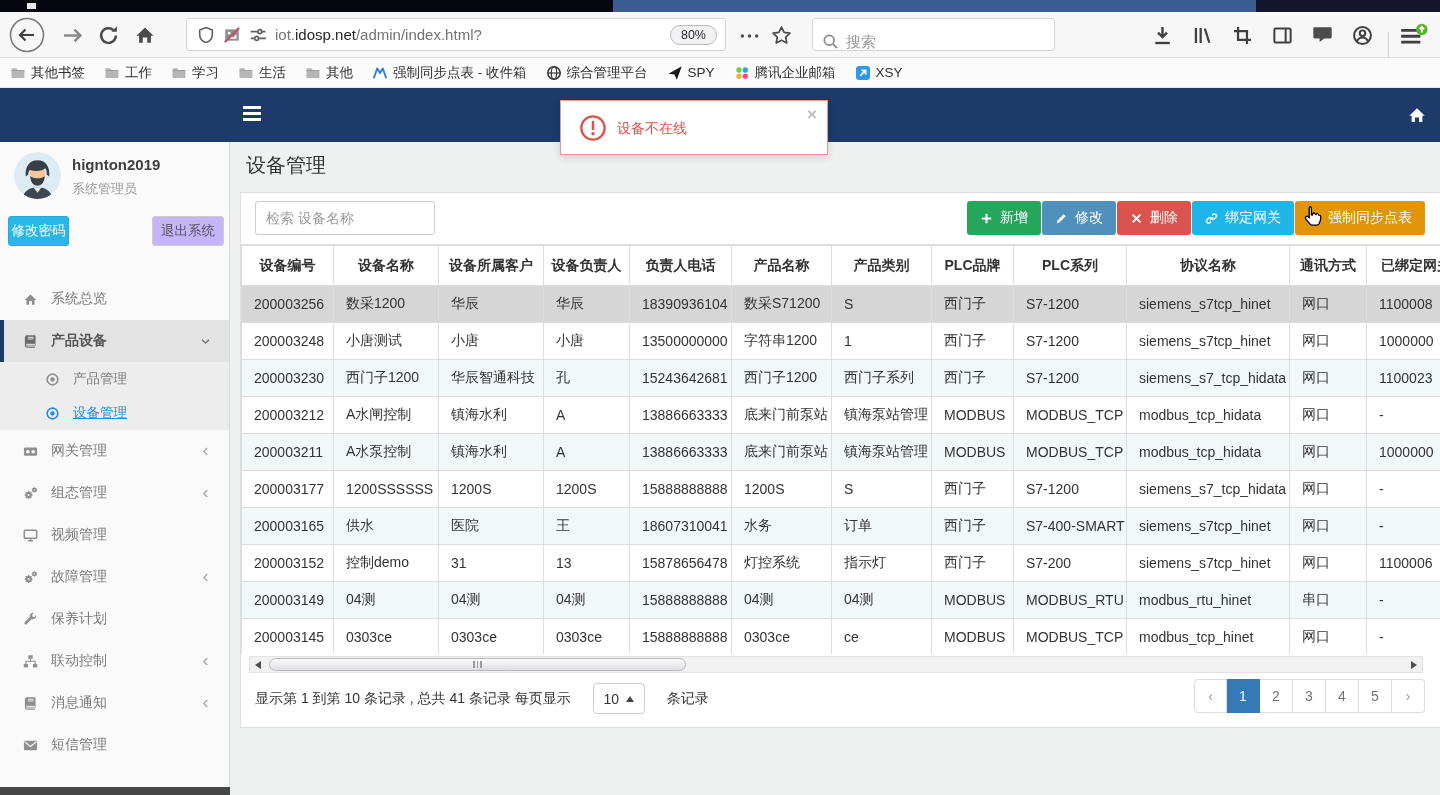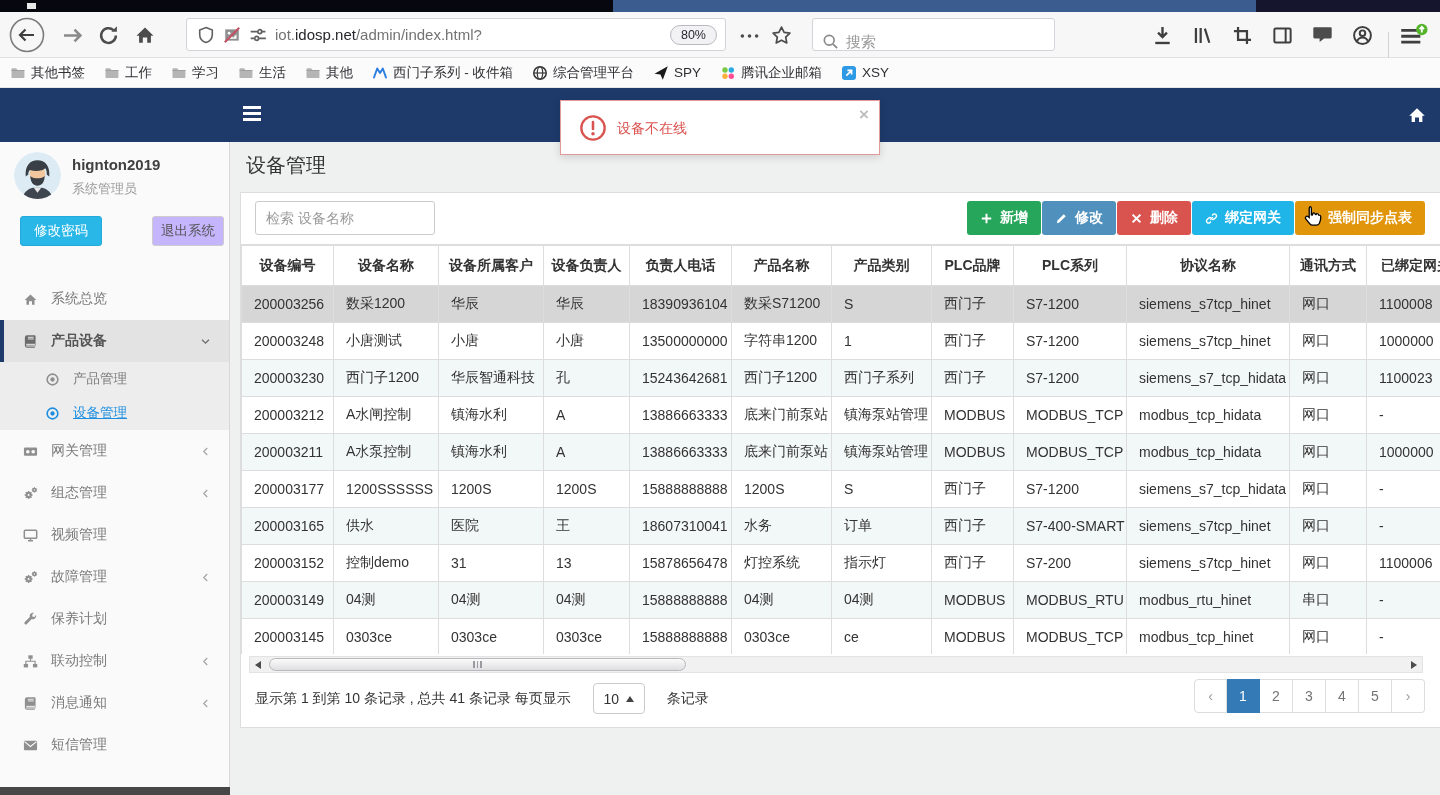--- a/index.html
+++ b/index.html
@@ -38,21 +38,21 @@
   .hamburger { position:absolute; left:243px; top:18px; width:18px; height:16px; }
   .hamburger div { height:3px; background:#fff; margin-bottom:3px; }
   .nav-home { position:absolute; right:13px; top:17px; }
 
   
   .sidebar { position:absolute; left:0; top:54px; width:230px; height:653px; background:#fafafa; border-right:1px solid #d8d8d8; }
   .avatar { position:absolute; left:14px; top:10px; width:47px; height:47px; }
   .u-name { position:absolute; left:72px; top:14px; font-size:15px; font-weight:bold; color:#404040; }
   .u-role { position:absolute; left:72px; top:38px; font-size:13px; color:#9a9a9a; }
   .sbtn { position:absolute; top:74px; height:30px; border-radius:3px; font-size:13.5px; display:flex; align-items:center; justify-content:center; cursor:pointer; font-family:inherit; }
-  .sbtn.pwd { left:20px; width:82px; background:#29b7e8; color:#fff; border:1px solid #24aada; }
+  .sbtn.pwd { left:8px; width:61px; background:#29b7e8; color:#fff; border:1px solid #24aada; }
   .sbtn.out { left:130px; width:72px; background:#c4b5fd; color:#555; border:1px solid #ccc;margin-left:22px; }
   .menu { position:absolute; top:136px; left:0; width:100%; }
   .mi { position:relative; height:42px; display:flex; align-items:center; padding-left:22px; gap:13px; font-size:14px; color:#7b7b7b; cursor:pointer; }
   .mi .ic { width:16px; color:#8f8f8f; }
   .mi .ic svg { width:15px; height:15px; }
   .mi .chev { position:absolute; right:16px; color:#a5a5a5; }
   .mi .chev svg { width:11px; height:11px; }
   .mi.act { background:#e3e3e3; border-left:4px solid #1d3a6b; padding-left:18px; color:#555; font-weight:bold; }
   .mi.act .ic { color:#6b6b6b; }
   .mi.sub { height:34px; background:#ededed; padding-left:44px; font-size:13.5px; }
@@ -61,21 +61,21 @@
   .mi.actlink .ic { color:#1e8fe0; }
   .sidebar-strip { position:absolute; left:0; bottom:0; width:230px; height:8px; background:#474747; }
 
   
   .content { position:absolute; left:230px; top:54px; width:1210px; height:653px; overflow:hidden; background:#eef1f0; }
   .page-title { position:absolute; left:16px; top:10px; font-size:20px; color:#333; }
   .panel { position:absolute; left:10px; top:50px; width:1260px; height:536px; background:#fff; border:1px solid #ddd; }
   .dev-search { position:absolute; left:14px; top:8px; width:180px; height:34px; border:1px solid #ccc; border-radius:3px; padding:0 10px; font-size:14px; color:#555; outline:none; font-family:inherit; }
   .dev-search::placeholder { color:#9b9b9b; }
   .btn-group { position:absolute; left:726px; top:8px; display:flex; gap:1px; }
-  .abtn { height:34px; border:none; color:#fff; font-size:14px; padding:0 13px; display:flex; align-items:center; gap:7px; border-radius:3px; cursor:pointer; font-family:inherit; white-space:nowrap;font-weight:bold; }
+  .abtn { height:34px; border:none; color:#fff; font-size:14px; padding:0 13px; display:flex; align-items:center; gap:7px; border-radius:3px; cursor:pointer; font-family:inherit; white-space:nowrap; }
   .abtn .ic svg { width:13px; height:13px; }
 
   .tbl-wrap { position:absolute; left:0; top:51px; width:1260px; height:410px; overflow:hidden; border-top:1px solid #ddd; }
   table.grid { border-collapse:collapse; table-layout:fixed; width:1275px; font-size:14px; color:#333; }
   .grid th { height:40px; font-weight:bold; text-align:center; border:1px solid #ddd; background:#fff; padding:0 4px; overflow:hidden; white-space:nowrap; }
   .grid th:last-child { text-align:left; padding-left:14px; }
   .grid td { height:37px; border:1px solid #ddd; padding:0 4px 0 12px; overflow:hidden; white-space:nowrap; }
   .grid tbody tr:nth-child(odd) { background:#f2f8f7; }
   .grid tbody tr:nth-child(even) { background:#fff; }
   .grid tbody tr.sel { background:#d6d6d6; }
@@ -95,21 +95,21 @@
   .psize { width:52px; height:31px; background:#fff; border:1px solid #ccc; border-radius:4px; display:flex; align-items:center; justify-content:center; gap:7px; font-size:14px; color:#333; cursor:pointer; }
   .caret-up { width:0; height:0; border-left:4.5px solid transparent; border-right:4.5px solid transparent; border-bottom:6px solid #444; }
   .pager { position:absolute; left:953px; top:486px; display:flex; }
   .pg { min-width:33px; height:34px; border:1px solid #ddd; border-left:none; background:#fff; color:#737373; font-size:14px; display:flex; align-items:center; justify-content:center; cursor:pointer; padding:0 6px; }
   .pg:first-child { border-left:1px solid #ddd; border-radius:4px 0 0 4px; }
   .pg:last-child { border-radius:0 4px 4px 0; }
   .pg.active { background:#337ab7; border-color:#337ab7; color:#fff; }
   .pg.nav { color:#9a9a9a; }
 
   
-  .alert { position:absolute; left:560px; top:100px; width:320px; height:55px; background:#fff; border:1px solid #e29a9a; box-shadow:0 2px 8px rgba(0,0,0,.15); z-index:40; }
+  .alert { position:absolute; left:560px; top:100px; width:268px; height:55px; background:#fff; border:1px solid #e29a9a; box-shadow:0 2px 8px rgba(0,0,0,.15); z-index:40; }
   .alert-msg { position:absolute; left:56px; top:19px; font-size:14px; color:#d9534f; }
   .alert-x { position:absolute; right:10px; top:4px; font-size:17px; color:#bdbdbd; font-weight:bold; cursor:pointer; }
   .alert-icon { position:absolute; left:18px; top:13px; }
 
   .cursor { position:absolute; left:1300px; top:204px; z-index:60; }
 </style>
 </head>
 <body>
 
 <div class="screen">
@@ -282,21 +282,21 @@
           </svg>
         </span>
         <span>其他</span>
       </div>
       <div class="bm">
         <span class="ic">
           <svg width="16" height="16" viewBox="0 0 16 16">
             <path d="M2 12.5L5.2 3.5L8 8l2.8-4.5L14 12.5" fill="none" stroke="#2a7de1" stroke-width="1.9" stroke-linecap="round" stroke-linejoin="round"></path>
           </svg>
         </span>
-        <span>西门子系列 - 收件箱</span>
+        <span>强制同步点表 - 收件箱</span>
       </div>
       <div class="bm">
         <span class="ic">
           <svg width="16" height="16" viewBox="0 0 16 16">
             <circle cx="8" cy="8" r="6.2" fill="none" stroke="#3a3a3a" stroke-width="1.6"></circle>
             <ellipse cx="8" cy="8" rx="2.7" ry="6.2" fill="none" stroke="#3a3a3a" stroke-width="1.2"></ellipse>
             <path d="M1.8 8h12.4" stroke="#3a3a3a" stroke-width="1.2"></path>
           </svg>
         </span>
         <span>综合管理平台</span>

